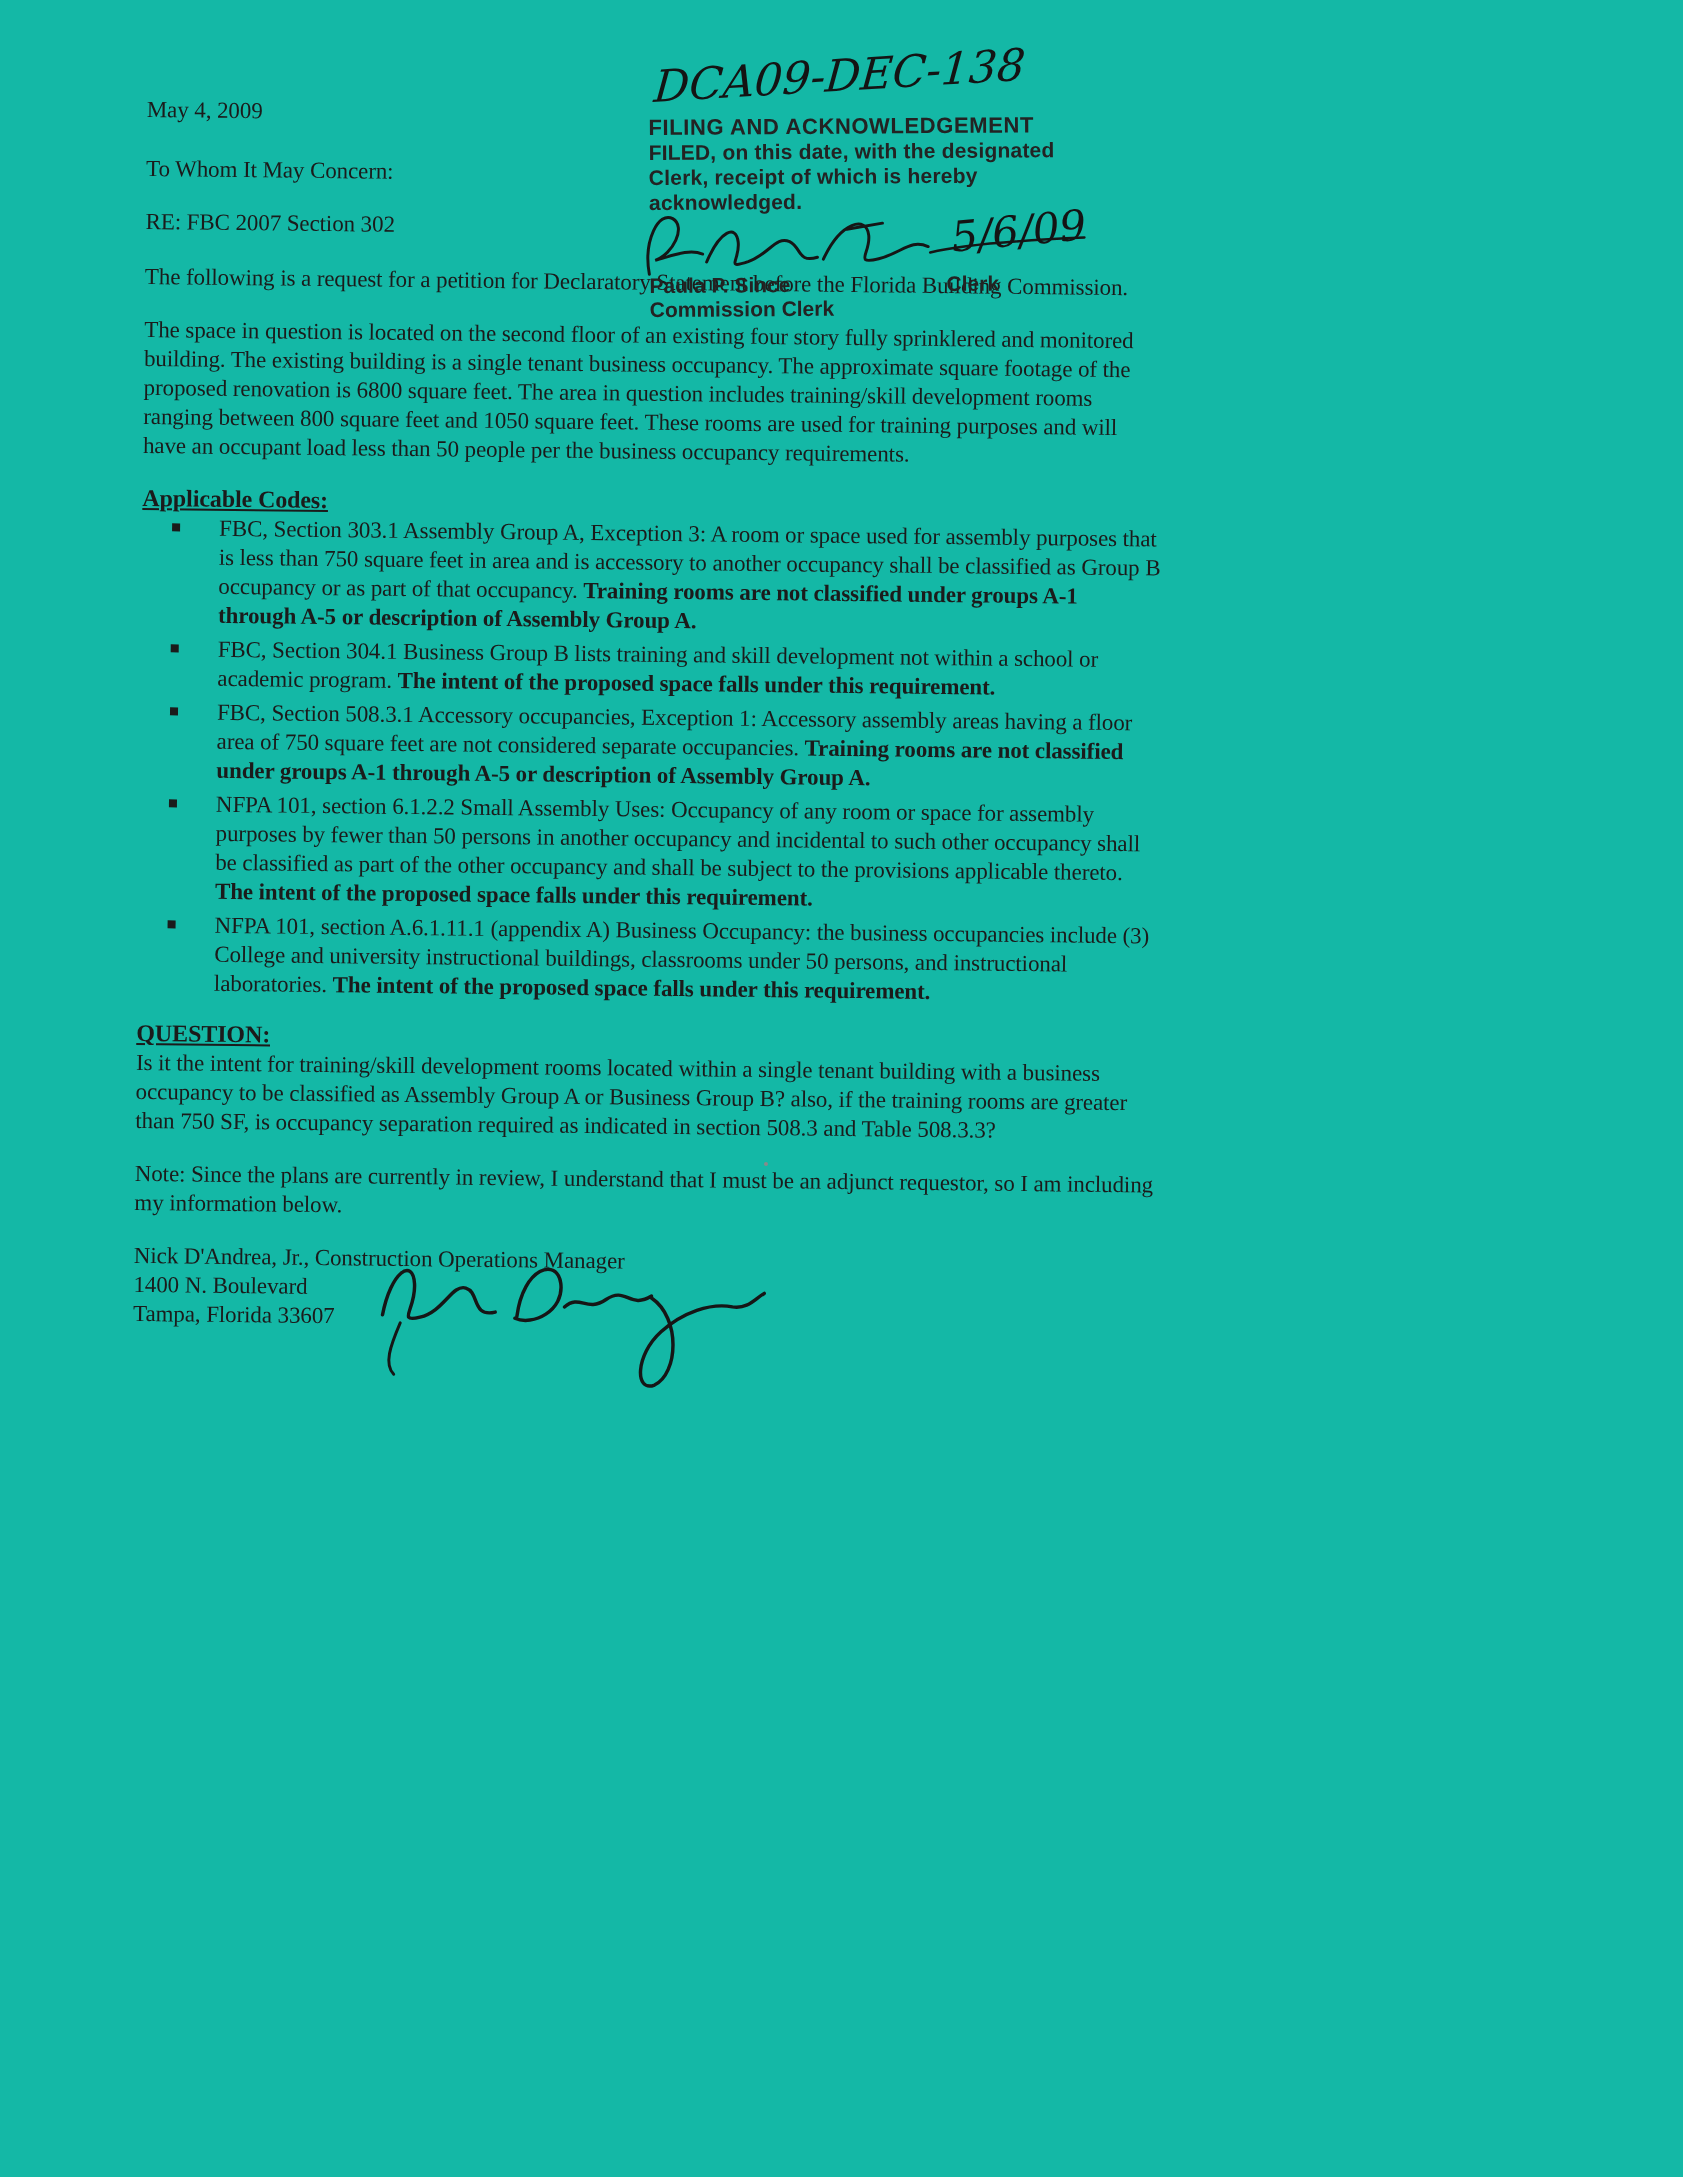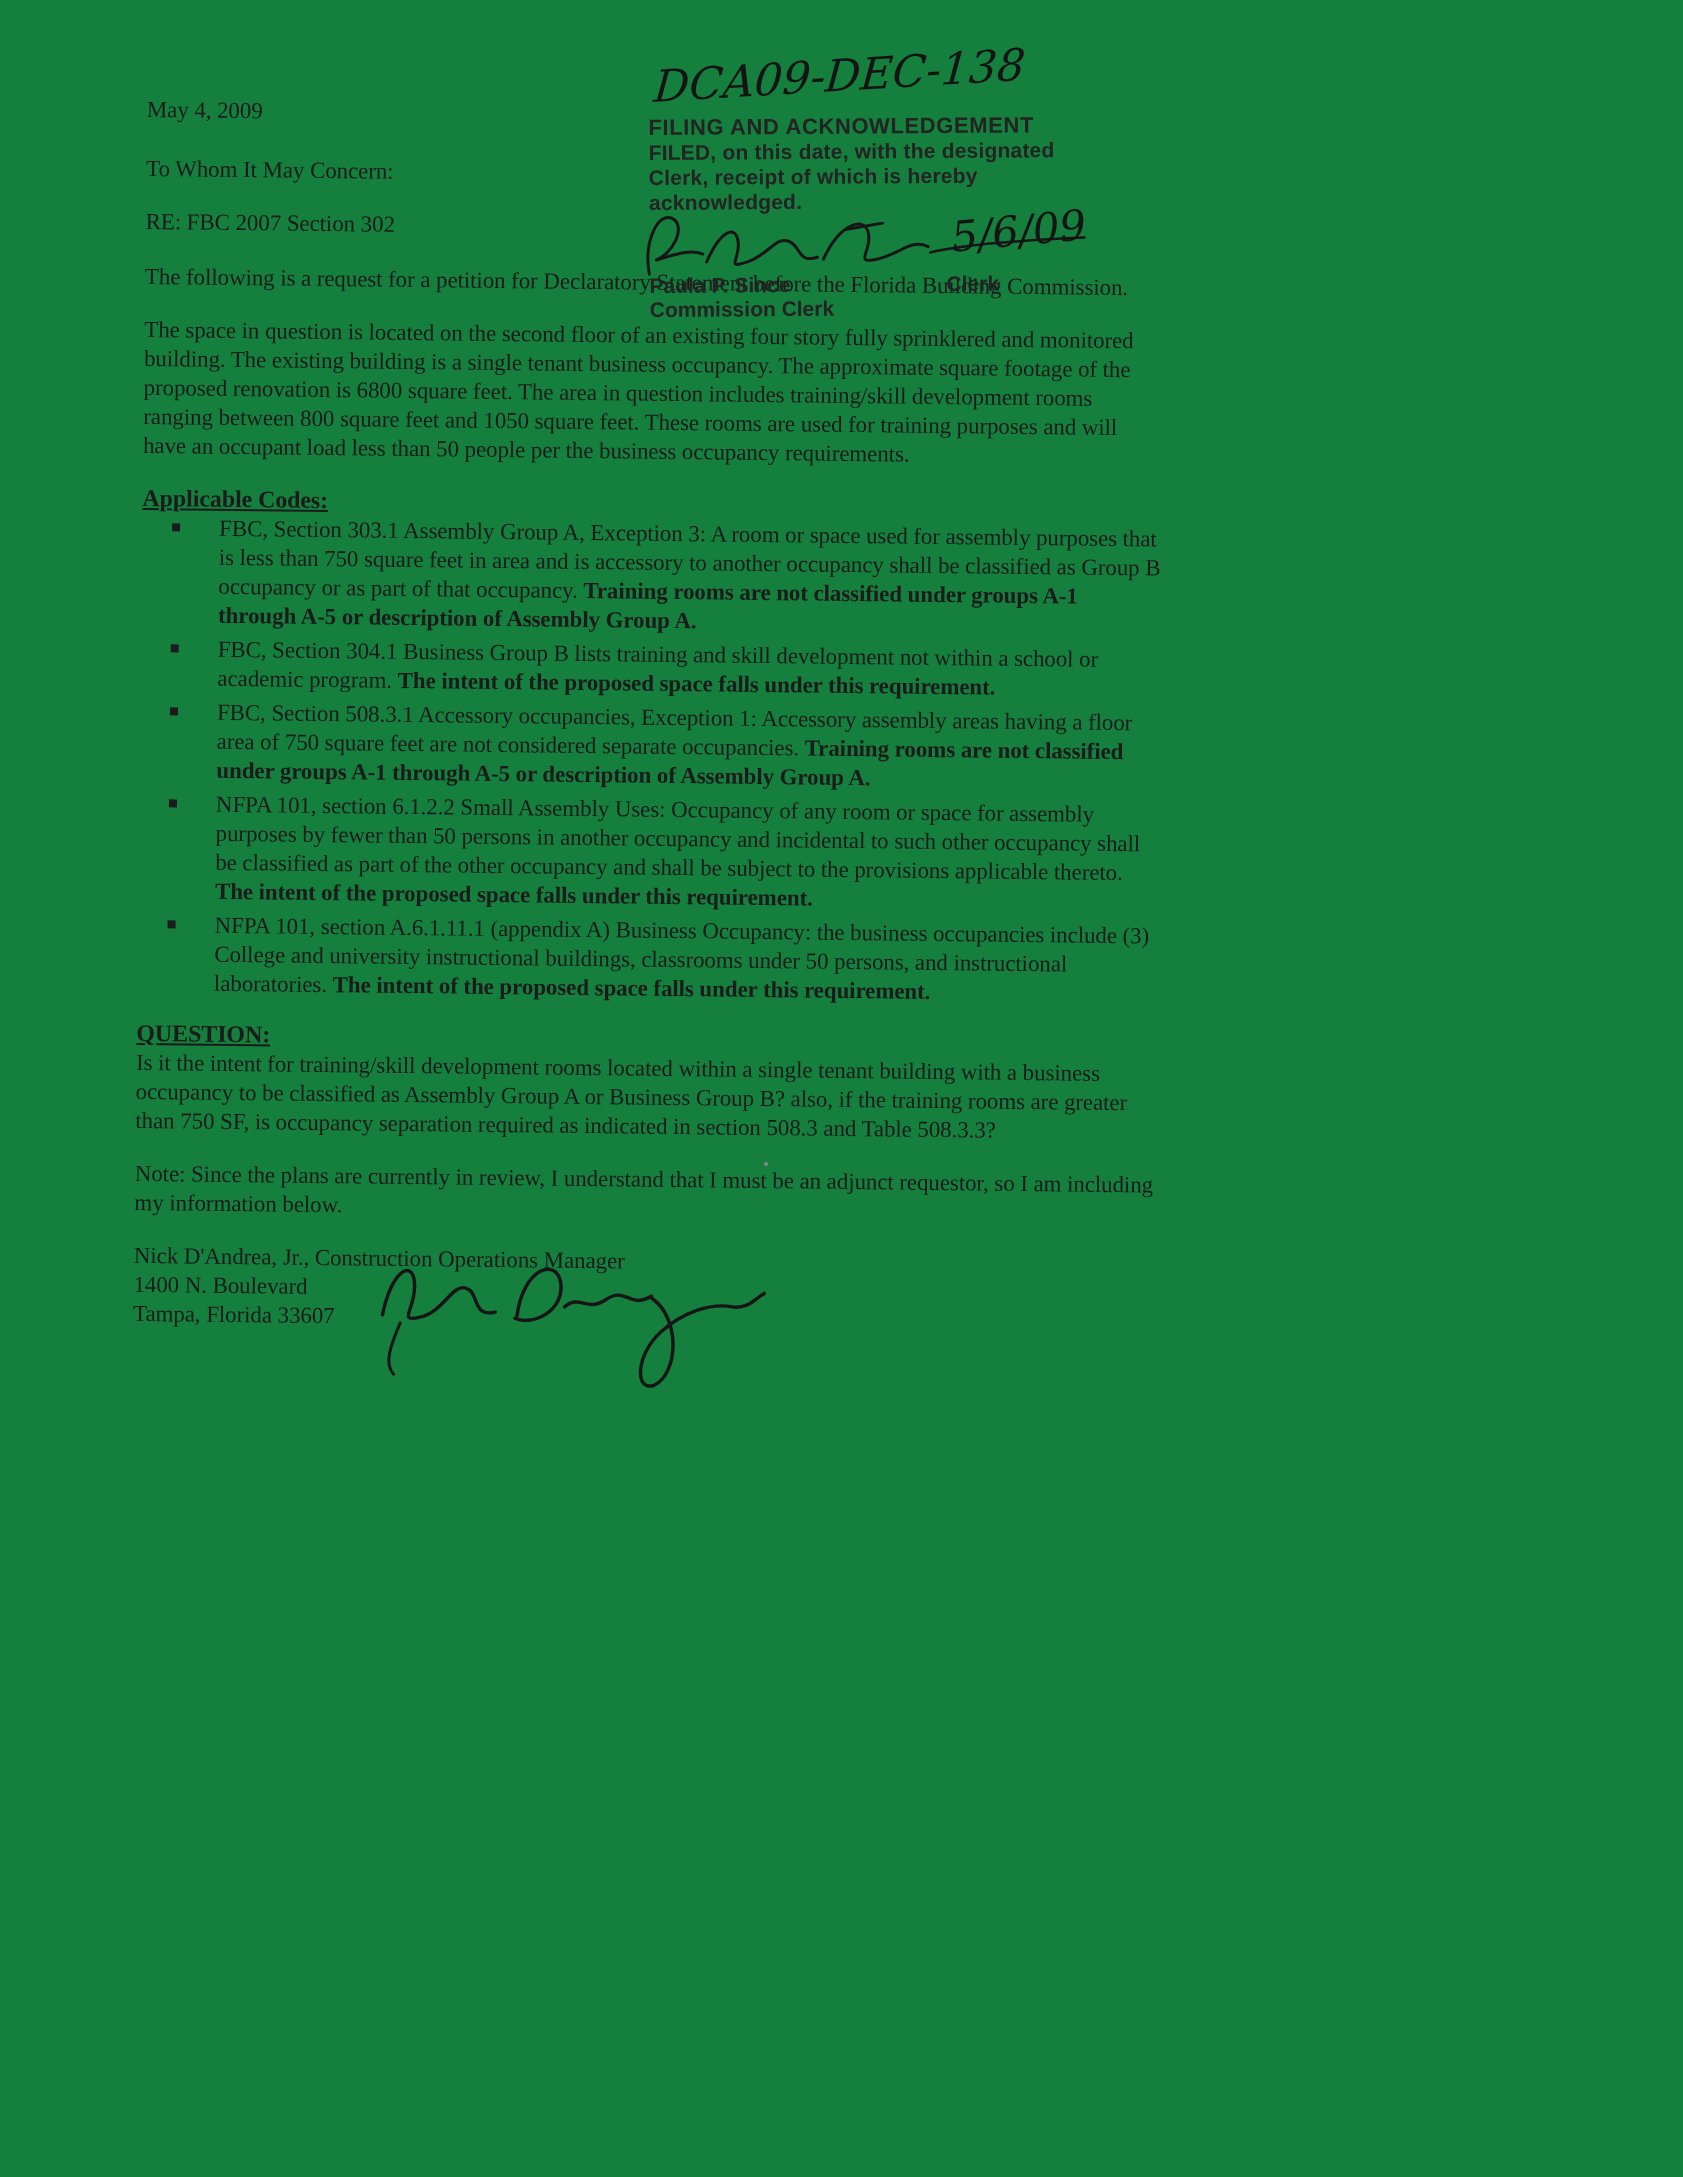--- a/index.html
+++ b/index.html
@@ -1,18 +1,18 @@
 <!DOCTYPE html>
 <html><head>
 <meta charset="utf-8">
 <style>
   html, body { margin: 0; padding: 0; background: #e9e9e9; }
   .page {
     position: relative; width: 1683px; height: 2177px;
-    background: #15803d; margin: 0 auto; overflow: hidden;
+    background: #14b8a6; margin: 0 auto; overflow: hidden;
     font-family: "Liberation Serif", serif; color: #1b1b1b;
   }
   
   .content {
     position: absolute; left: 147px; top: 95px; width: 1020px;
     transform: rotate(0.65deg); transform-origin: 0 0;
     font-size: 23px; line-height: 29px; letter-spacing: -0.1px;
   }
   .line { margin: 0; }
   .date-line { margin-bottom: 30px; }

